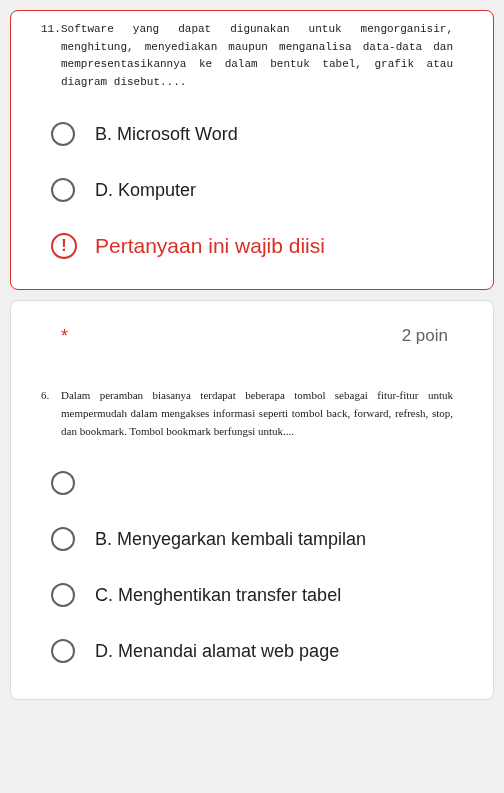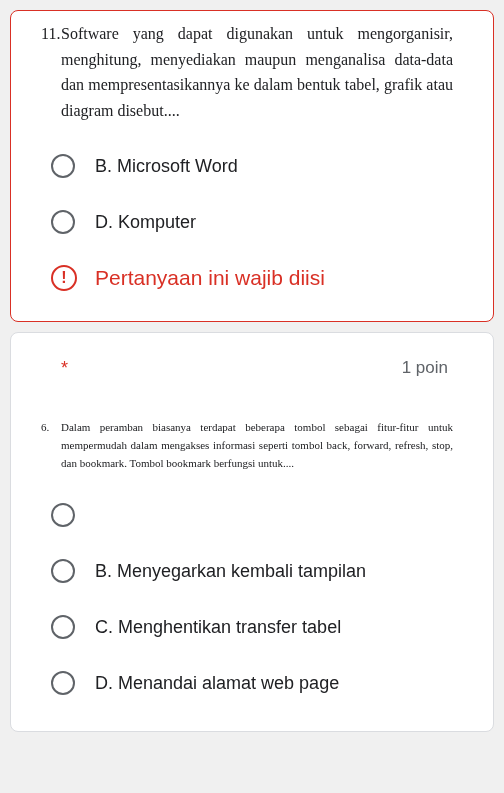--- a/index.html
+++ b/index.html
@@ -23,22 +23,22 @@
       padding: 0 0 20px 0;
       position: relative;
     }
     
     .question-card.error {
       border-color: #d93025;
     }
     
     .question-number-text {
       padding: 10px 40px 15px 50px;
-      font-family: Liberation Serif, serif;
-      font-size: 16px;
+      font-family: Liberation Mono, monospace;
+      font-size: 11px;
       color: #202124;
       line-height: 1.6;
       text-align: justify;
     }
     
     .question-number-text-2 {
       padding: 30px 40px 15px 50px;
       font-family: 'Times New Roman', serif;
       font-size: 11px;
       color: #202124;
@@ -148,21 +148,21 @@
     <div class="error-icon">
       <span class="error-icon-inner">!</span>
     </div>
     <span class="error-text">Pertanyaan ini wajib diisi</span>
   </div>
 </div>
 
 <div class="question-card">
   <div class="question-header">
     <span class="required-star">*</span>
-    <span class="points">1 poin</span>
+    <span class="points">2 poin</span>
   </div>
 
   <div class="question-number-text-2">
     <span class="list-prefix">6.</span>
     <span>Dalam peramban biasanya terdapat beberapa tombol sebagai fitur-fitur untuk mempermudah dalam mengakses informasi seperti tombol back, forward, refresh, stop, dan bookmark. Tombol bookmark berfungsi untuk....</span>
   </div>
 
   <div class="options">
     <div class="option">
       <div class="radio"></div>

